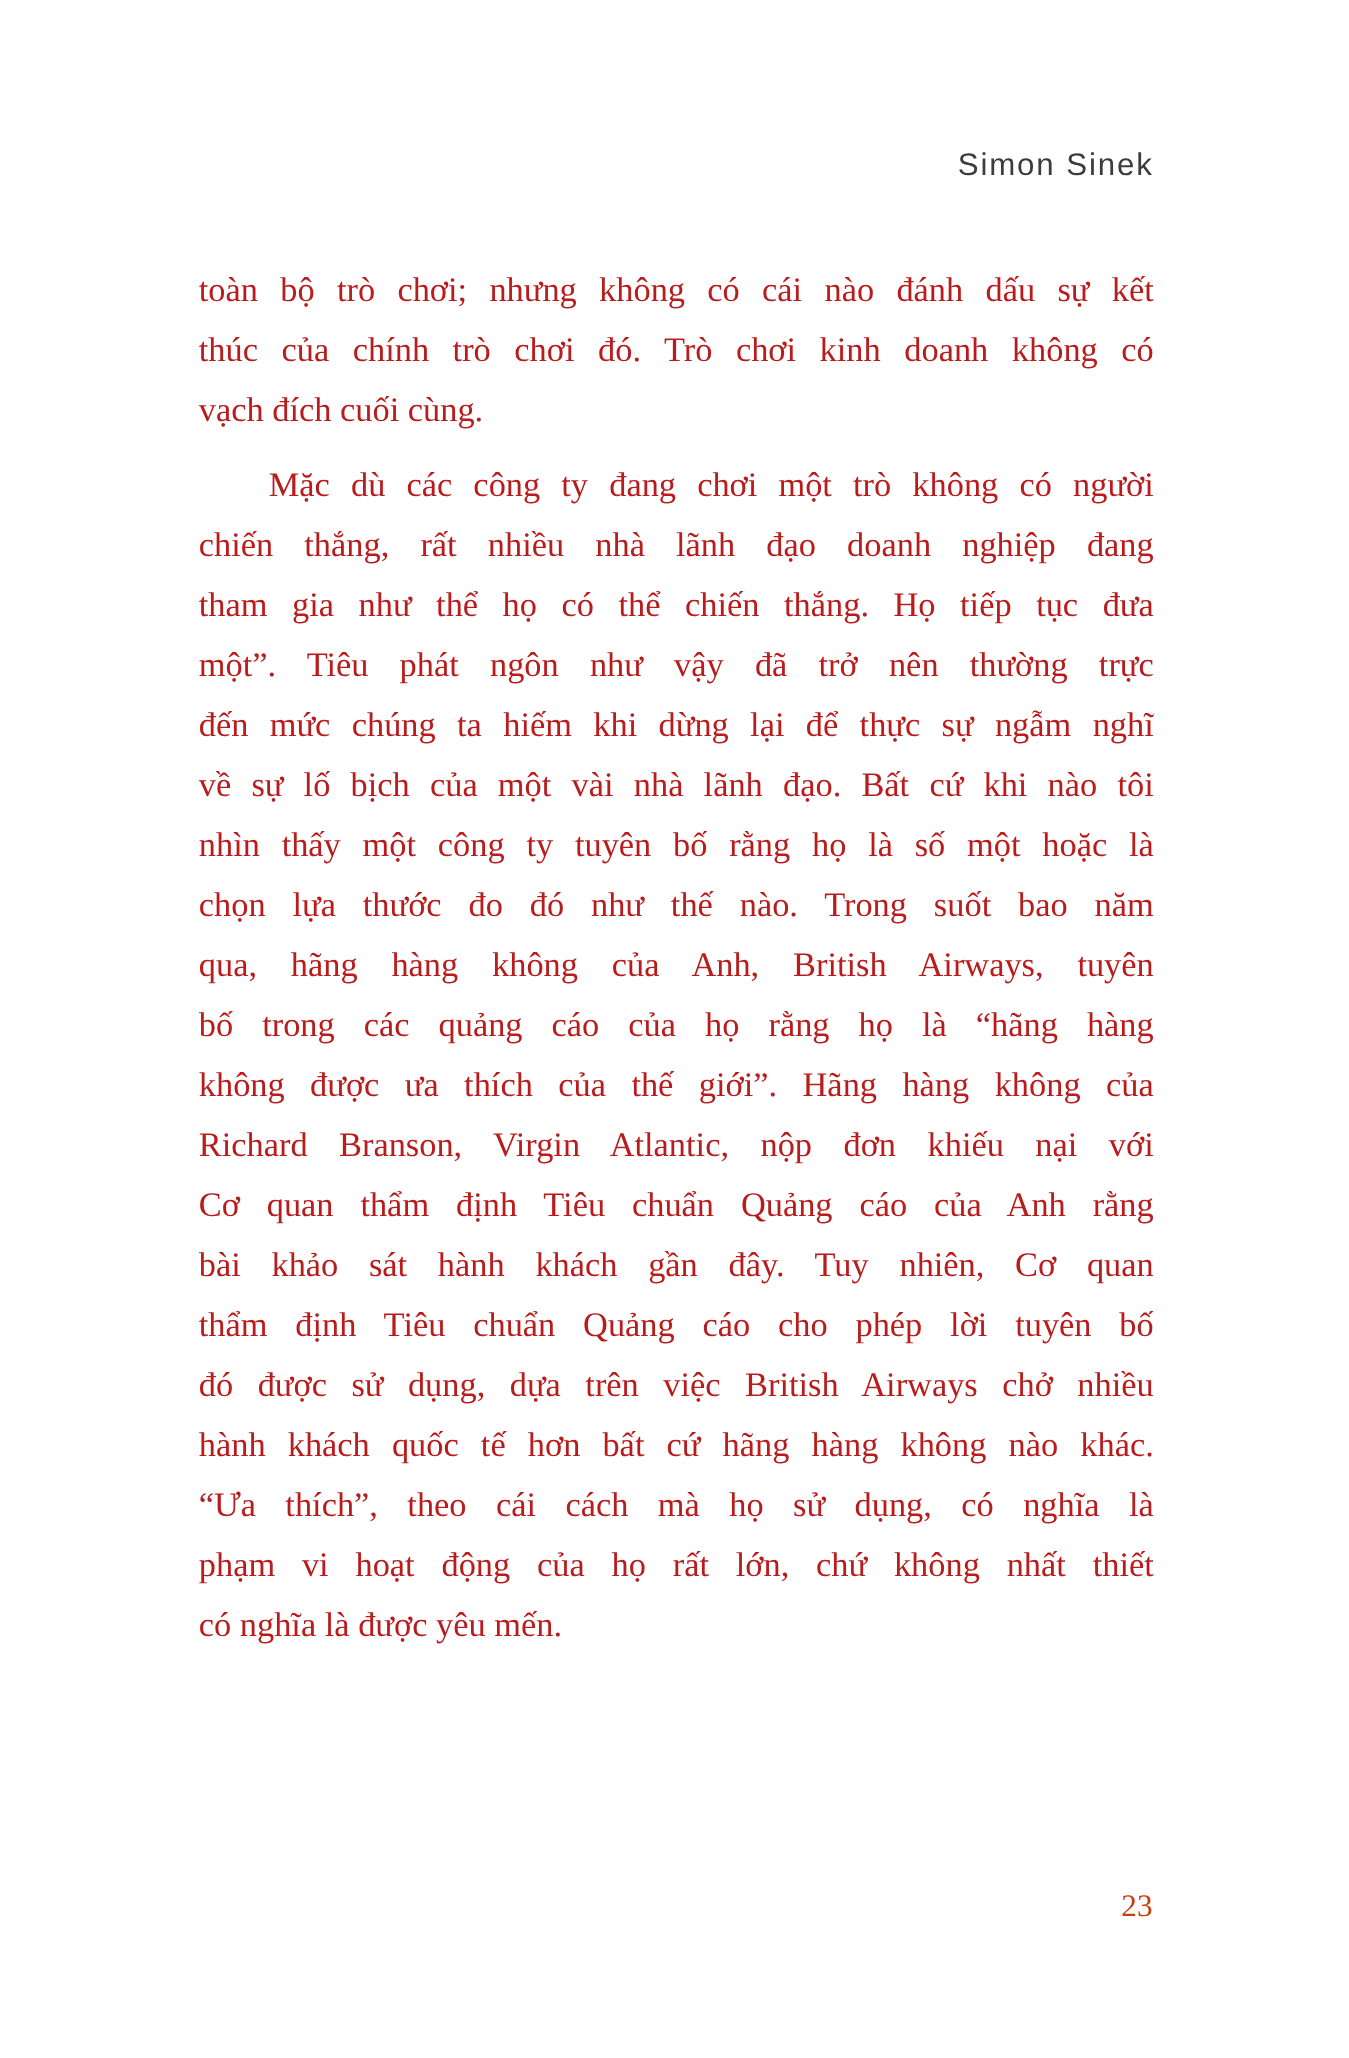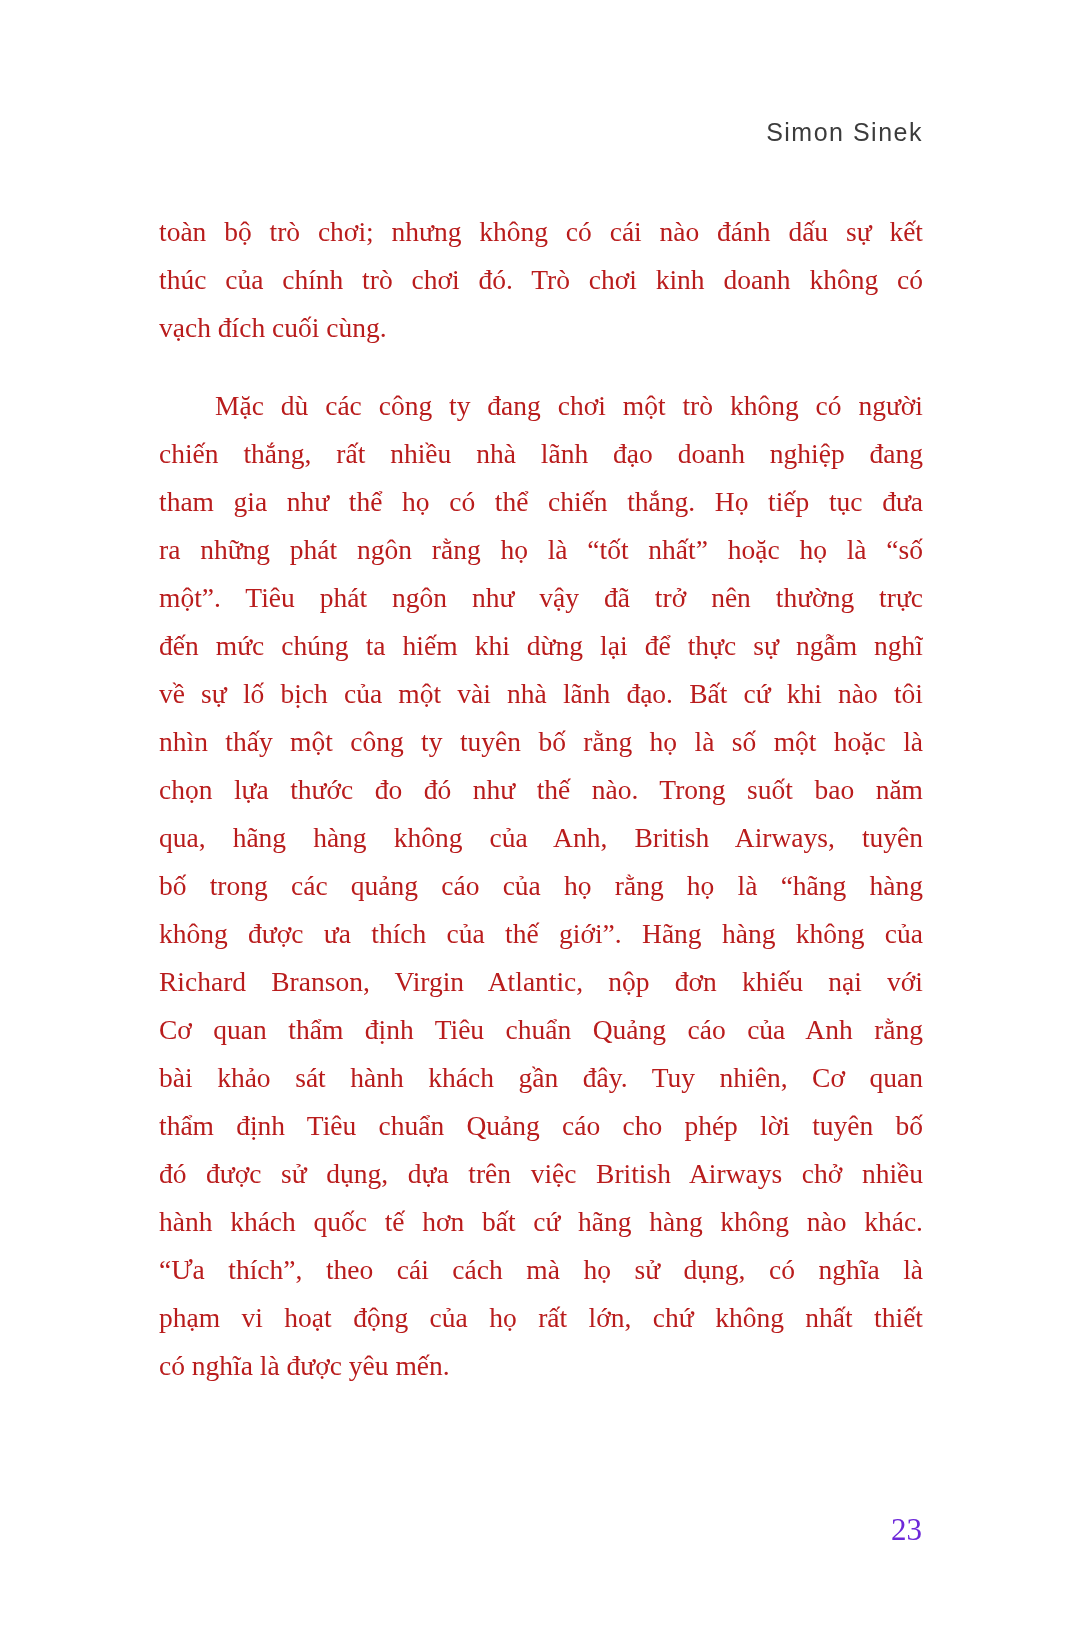--- a/index.html
+++ b/index.html
@@ -32,61 +32,60 @@
     left: 159px;
     width: 764px;
     font-family: "Liberation Serif", "DejaVu Serif", serif;
     font-size: 27.5px;
     color: #1e1e1e;
   }
   .para {
     margin: 0;
   }
   .para + .para {
-    margin-top: 30px;
+    margin-top: 12px;
   }
   .line {
     height: 48px;
     line-height: 48px;
     text-align: justify;
     text-align-last: justify;
     overflow: hidden;
   }
   .line.line-last {
     text-align-last: left;
   }
   .para.indent .line:first-child {
     text-indent: 56px;
   }
   .page-number {
     position: absolute;
     top: 1512px;
     right: 157px;
     font-family: "Liberation Serif", "DejaVu Serif", serif;
-    font-size: 31px;
-    color: #6d28d9;
+    font-size: 25px;
+    color: #c2410c;
   }
 </style>
 </head>
 <body>
 
 <div class="page">
   <div class="running-header" style="color: rgb(60, 60, 60);">Simon Sinek</div>
 
   <div class="body-text" style="color: #b91c1c;">
       <div class="para">
         <div class="line">toàn bộ trò chơi; nhưng không có cái nào đánh dấu sự kết</div>
         <div class="line">thúc của chính trò chơi đó. Trò chơi kinh doanh không có</div>
         <div class="line line-last">vạch đích cuối cùng.</div>
       </div>
       <div class="para indent">
         <div class="line">Mặc dù các công ty đang chơi một trò không có người</div>
         <div class="line">chiến thắng, rất nhiều nhà lãnh đạo doanh nghiệp đang</div>
         <div class="line">tham gia như thể họ có thể chiến thắng. Họ tiếp tục đưa</div>
-        <div class="line">ra những phát ngôn rằng họ là “tốt nhất” hoặc họ là “số</div>
         <div class="line">một”. Tiêu phát ngôn như vậy đã trở nên thường trực</div>
         <div class="line">đến mức chúng ta hiếm khi dừng lại để thực sự ngẫm nghĩ</div>
         <div class="line">về sự lố bịch của một vài nhà lãnh đạo. Bất cứ khi nào tôi</div>
         <div class="line">nhìn thấy một công ty tuyên bố rằng họ là số một hoặc là</div>
         <div class="line">chọn lựa thước đo đó như thế nào. Trong suốt bao năm</div>
         <div class="line">qua, hãng hàng không của Anh, British Airways, tuyên</div>
         <div class="line">bố trong các quảng cáo của họ rằng họ là “hãng hàng</div>
         <div class="line">không được ưa thích của thế giới”. Hãng hàng không của</div>
         <div class="line">Richard Branson, Virgin Atlantic, nộp đơn khiếu nại với</div>
         <div class="line">Cơ quan thẩm định Tiêu chuẩn Quảng cáo của Anh rằng</div>

